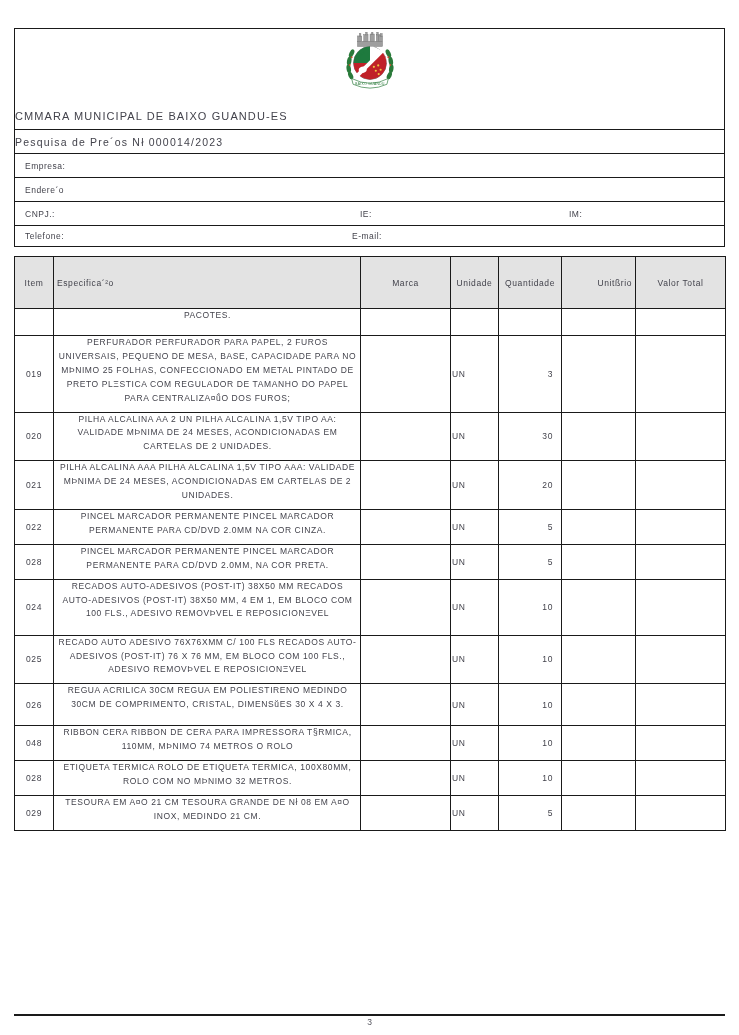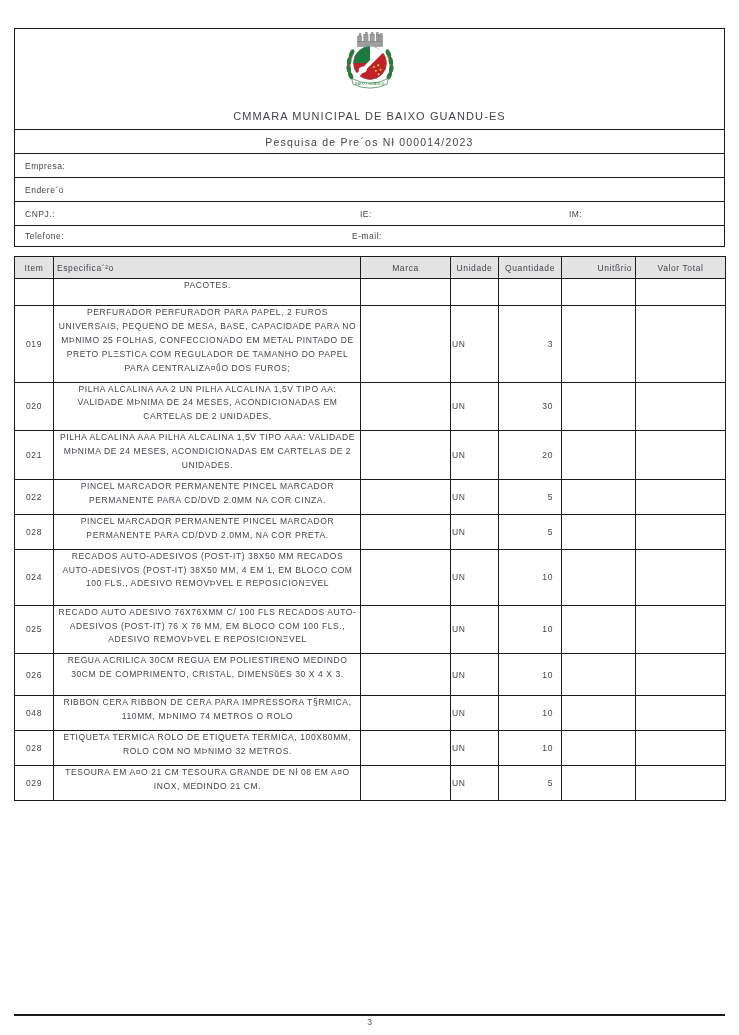--- a/index.html
+++ b/index.html
@@ -9,42 +9,42 @@
     color:var(--text,#43434c);
   }
   
   .header-box{
     position:absolute;left:14px;top:28px;width:711px;height:219px;
     border:1.5px solid var(--border,#1a1a1a);box-sizing:border-box;
   }
   .logo-title{position:relative;height:100px;}
   .crest{position:absolute;top:3px;left:50%;transform:translateX(-50%);}
   .org-name{
-    position:absolute;bottom:7px;left:0;width:100%;text-align:center;
+    position:absolute;bottom:7px;left:0;width:100%;text-align:left;
     font-size:11px;letter-spacing:1.1px;
   }
   .hrow{position:relative;border-top:1.5px solid var(--border,#1a1a1a);box-sizing:border-box;}
-  .row-subtitle{height:24px;display:flex;align-items:center;justify-content:center;
+  .row-subtitle{height:24px;display:flex;align-items:center;
     font-size:10.5px;letter-spacing:1.2px;}
   .row-field{height:24px;font-size:8.5px;letter-spacing:.5px;}
   .row-field.last{height:20px;}
   .flabel{position:absolute;top:50%;transform:translateY(-50%);left:10px;white-space:nowrap;}
   .pos-ie{left:337px;margin-left:8px;} .pos-im{left:554px;} .pos-email{left:337px;}
   
   table.items{
     position:absolute;left:14px;top:256px;width:711px;
     border-collapse:collapse;table-layout:fixed;
   }
   table.items th, table.items td{
     border:1.5px solid var(--border,#1a1a1a);
     font-size:8.5px;letter-spacing:.6px;color:var(--text,#43434c);
     overflow:hidden;
   }
   table.items th{
-    height:21px;background:var(--thbg,#e3e3e3);font-weight:normal;padding:0 3px;
+    height:21px;background:var(--thbg,#e3e3e3);font-weight:normal;padding:15px 3px;
   }
   th.al{text-align:left;padding-left:10px;}
   th.ar{text-align:right;padding-right:8px;}
   td.c-item{text-align:center;vertical-align:middle;}
   td.c-espec{text-align:center;vertical-align:top;padding:0 3px 6px 4px;line-height:13.9px;}
   td.c-center{vertical-align:middle;}
   td.c-right{text-align:right;vertical-align:middle;padding-right:8px;}
   
   .footer-line{position:absolute;left:14px;top:1014px;width:711px;border-top:2px solid var(--border,#1a1a1a);}
   .page-number{position:absolute;left:0;top:1017px;width:739px;text-align:center;font-size:8.5px;color:#55555e;}

